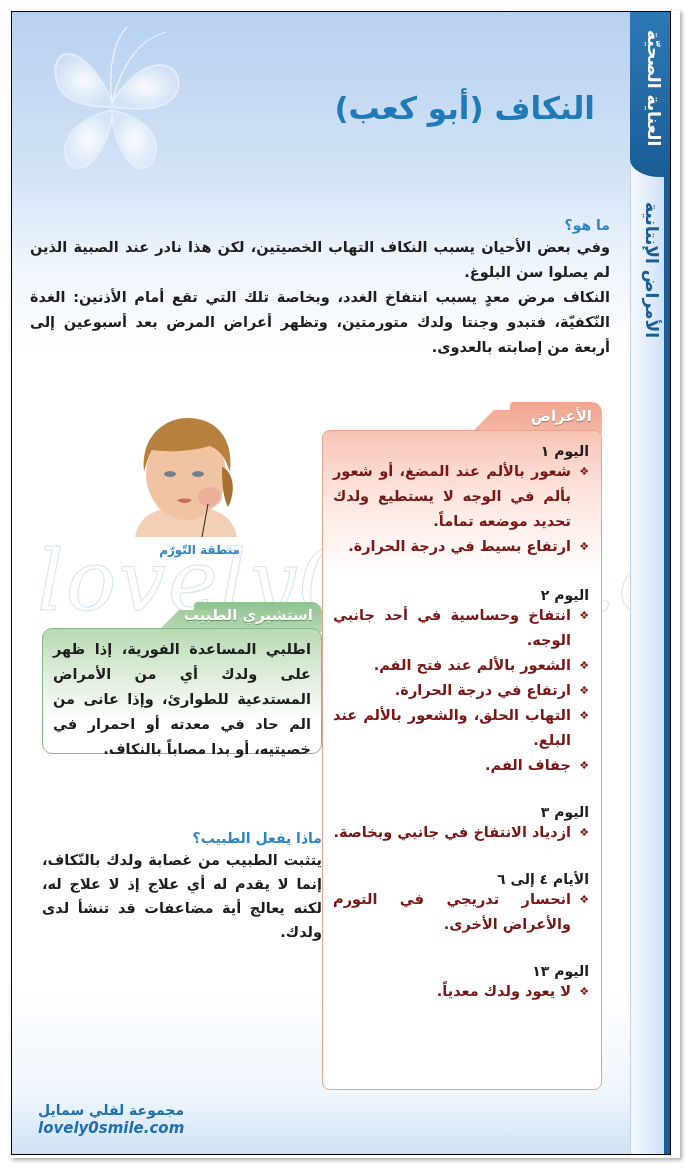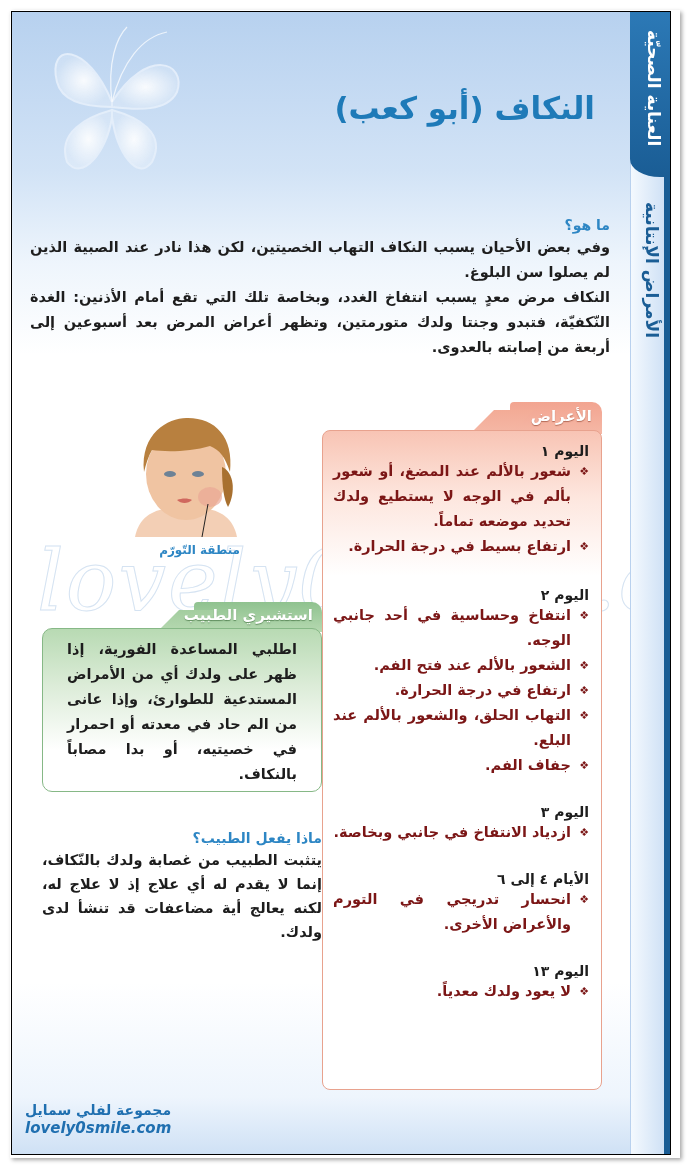--- a/index.html
+++ b/index.html
@@ -134,33 +134,33 @@
       width: 40px; height: 22px;
       background: linear-gradient(180deg, #a3cd9f 0%, #b6d9b1 100%);
       transform: skewX(-45deg);
     }
     .doc-title {
       position: absolute; right: 9px; top: 4px; color: #fff;
       font-weight: bold; font-size: 15px; direction: rtl;
       text-shadow: 0 1px 1px rgba(30,80,30,0.5);
     }
     .doc-body {
-      position: absolute; left: 0; top: 26px; width: 280px; height: 164px;
+      position: absolute; left: 0; top: 26px; width: 280px; height: 126px;
       border: 1px solid #86b886; border-radius: 10px;
       background: linear-gradient(180deg, #b8dab3 0%, #dcecd8 35%, #ffffff 75%);
-      padding: 8px 24px; direction: rtl; text-align: justify;
+      padding: 8px 10px; direction: rtl; text-align: justify;
       font-weight: bold; font-size: 14.5px; line-height: 25px; color: #1d1d1d;
     }
     .doctor-sec {
       position: absolute; left: 30px; top: 818px; width: 280px;
       direction: rtl; text-align: justify;
     }
     .doctor-sec .body-text { line-height: 24px; }
     .footer-logo {
-      position: absolute; left: 13px; top: 1090px; width: 160px;
+      position: absolute; left: 26px; top: 1090px; width: 160px;
       text-align: left;
     }
     .footer-ar {
       color: #1f6fb0; font-size: 14px; font-weight: bold; direction: rtl; text-align: left;
       display: block;
     }
     .footer-en {
       color: #1f6fb0; font-size: 15px; font-style: italic; font-weight: bold;
       font-family: "DejaVu Sans", sans-serif;
     }

